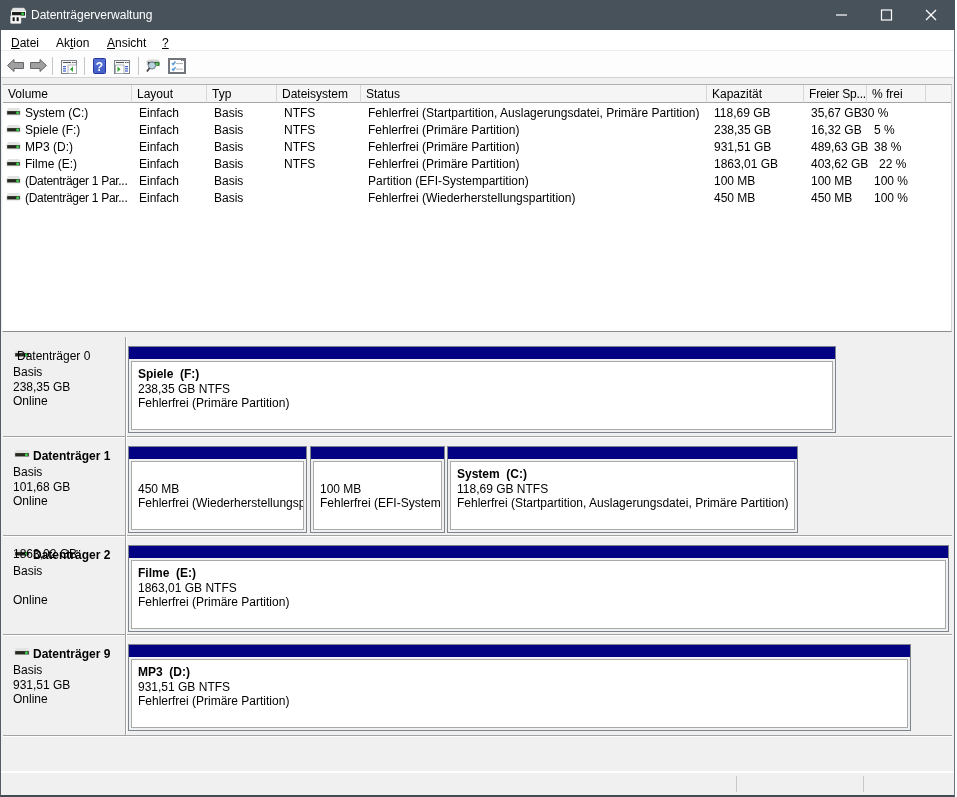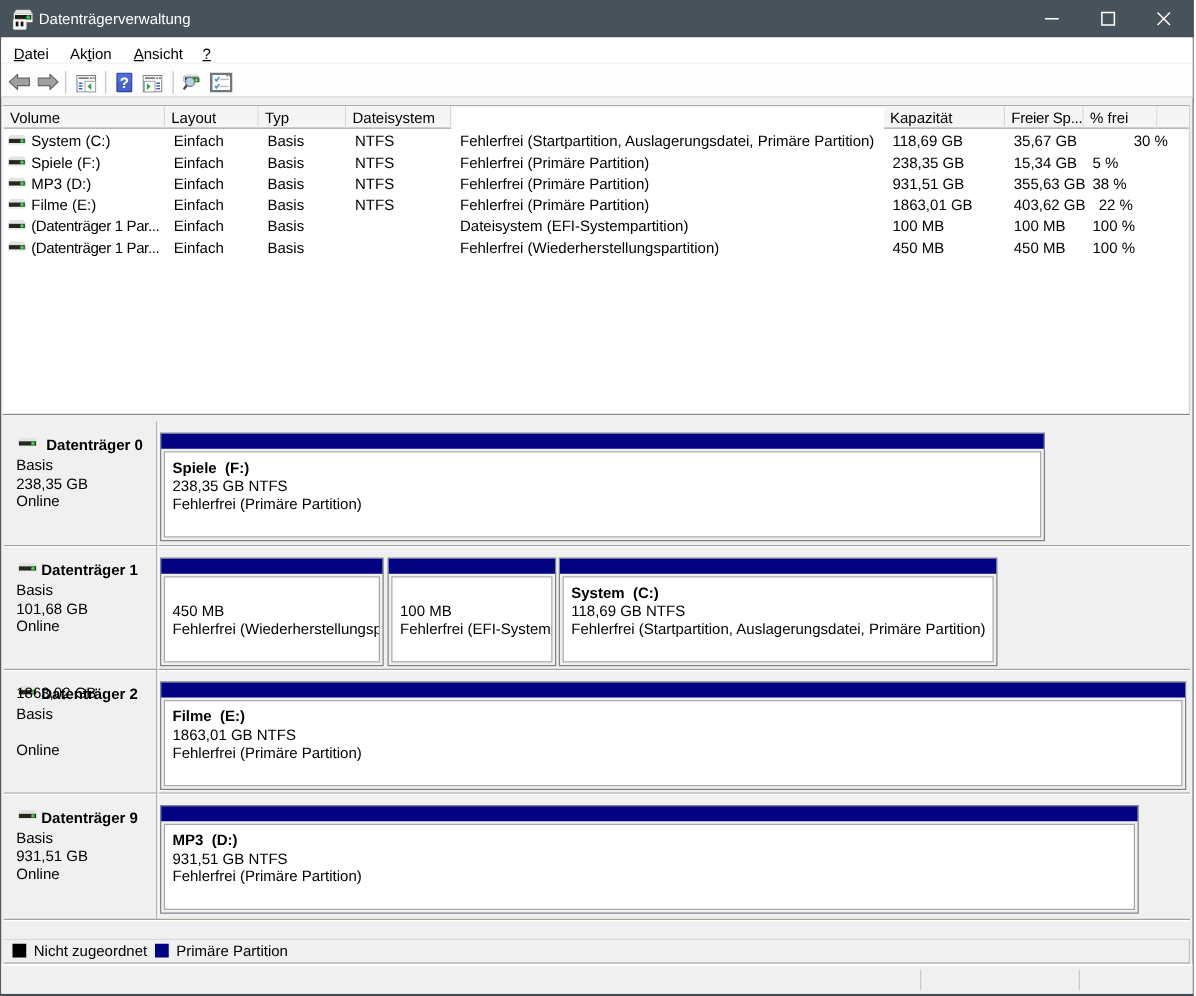--- a/index.html
+++ b/index.html
@@ -119,20 +119,21 @@
       <path d="M4 10.8 L5.2 12.2 L7.5 9.2" fill="none" stroke="#5e9bd4" stroke-width="1.6"></path>
       <rect x="8" y="5" width="7" height="1.1" fill="#b9b9b9"></rect>
       <rect x="8" y="10.6" width="7" height="1.1" fill="#b9b9b9"></rect>
     </svg>
   </div>
   <div class="abs" id="listpane">
     <div class="hcell" style="left:0;width:129px">Volume</div>
     <div class="hcell" style="left:129px;width:75px">Layout</div>
     <div class="hcell" style="left:204px;width:70px">Typ</div>
     <div class="hcell" style="left:274px;width:84px">Dateisystem</div>
+    <div class="hcell" style="left:358px;width:346px">Status</div>
     <div class="hcell" style="left:704px;width:97px">Kapazität</div>
     <div class="hcell" style="left:801px;width:63px;letter-spacing:-0.2px">Freier Sp...</div>
     <div class="hcell" style="left:864px;width:59px">% frei</div>
     <div class="hcell" style="left:923px;width:25px;border-right:none"></div>
   </div>
   <div class="abs" id="rows">
   <div class="row" style="top:104px;left:2px">
   <svg class="abs" style="left:3px;top:4px" width="15" height="9" viewBox="0 0 15 9">
           <polygon points="2,0 13,0 14.5,2.5 0.5,2.5" fill="#e3e3e3"></polygon>
           <rect x="0.5" y="2.5" width="14" height="4.5" fill="#d6d6d6"></rect>
@@ -140,54 +141,54 @@
           <circle cx="11.6" cy="4.7" r="1.5" fill="#3ecb45"></circle>
           <rect x="0.5" y="7" width="14" height="1.2" fill="#efefef"></rect>
         </svg>
   <div class="rc" style="left:22px;max-width:108px;overflow:hidden">System (C:)</div>
   <div class="rc" style="left:136px">Einfach</div>
   <div class="rc" style="left:211px">Basis</div>
   <div class="rc" style="left:281px">NTFS</div>
   <div class="rc" style="left:365px;max-width:338px;overflow:hidden">Fehlerfrei (Startpartition, Auslagerungsdatei, Primäre Partition)</div>
   <div class="rc" style="left:711px">118,69 GB</div>
   <div class="rc" style="left:808px">35,67 GB</div>
-  <div class="rc" style="left:904px">30 %</div>
+  <div class="rc" style="left:858px">30 %</div>
   </div>
   <div class="row" style="top:121px;left:2px">
   <svg class="abs" style="left:3px;top:4px" width="15" height="9" viewBox="0 0 15 9">
           <polygon points="2,0 13,0 14.5,2.5 0.5,2.5" fill="#e3e3e3"></polygon>
           <rect x="0.5" y="2.5" width="14" height="4.5" fill="#d6d6d6"></rect>
           <rect x="1.2" y="3.1" width="12.6" height="3.3" fill="#24281f"></rect>
           <circle cx="11.6" cy="4.7" r="1.5" fill="#3ecb45"></circle>
           <rect x="0.5" y="7" width="14" height="1.2" fill="#efefef"></rect>
         </svg>
   <div class="rc" style="left:22px;max-width:108px;overflow:hidden">Spiele (F:)</div>
   <div class="rc" style="left:136px">Einfach</div>
   <div class="rc" style="left:211px">Basis</div>
   <div class="rc" style="left:281px">NTFS</div>
   <div class="rc" style="left:365px;max-width:338px;overflow:hidden">Fehlerfrei (Primäre Partition)</div>
   <div class="rc" style="left:711px">238,35 GB</div>
-  <div class="rc" style="left:808px">15,34 GB</div>
+  <div class="rc" style="left:808px">16,32 GB</div>
   <div class="rc" style="left:871px">5 %</div>
   </div>
   <div class="row" style="top:138px;left:2px">
   <svg class="abs" style="left:3px;top:4px" width="15" height="9" viewBox="0 0 15 9">
           <polygon points="2,0 13,0 14.5,2.5 0.5,2.5" fill="#e3e3e3"></polygon>
           <rect x="0.5" y="2.5" width="14" height="4.5" fill="#d6d6d6"></rect>
           <rect x="1.2" y="3.1" width="12.6" height="3.3" fill="#24281f"></rect>
           <circle cx="11.6" cy="4.7" r="1.5" fill="#3ecb45"></circle>
           <rect x="0.5" y="7" width="14" height="1.2" fill="#efefef"></rect>
         </svg>
   <div class="rc" style="left:22px;max-width:108px;overflow:hidden">MP3 (D:)</div>
   <div class="rc" style="left:136px">Einfach</div>
   <div class="rc" style="left:211px">Basis</div>
   <div class="rc" style="left:281px">NTFS</div>
   <div class="rc" style="left:365px;max-width:338px;overflow:hidden">Fehlerfrei (Primäre Partition)</div>
   <div class="rc" style="left:711px">931,51 GB</div>
-  <div class="rc" style="left:808px">355,63 GB</div>
+  <div class="rc" style="left:808px">489,63 GB</div>
   <div class="rc" style="left:871px">38 %</div>
   </div>
   <div class="row" style="top:155px;left:2px">
   <svg class="abs" style="left:3px;top:4px" width="15" height="9" viewBox="0 0 15 9">
           <polygon points="2,0 13,0 14.5,2.5 0.5,2.5" fill="#e3e3e3"></polygon>
           <rect x="0.5" y="2.5" width="14" height="4.5" fill="#d6d6d6"></rect>
           <rect x="1.2" y="3.1" width="12.6" height="3.3" fill="#24281f"></rect>
           <circle cx="11.6" cy="4.7" r="1.5" fill="#3ecb45"></circle>
           <rect x="0.5" y="7" width="14" height="1.2" fill="#efefef"></rect>
         </svg>
@@ -205,21 +206,21 @@
           <polygon points="2,0 13,0 14.5,2.5 0.5,2.5" fill="#e3e3e3"></polygon>
           <rect x="0.5" y="2.5" width="14" height="4.5" fill="#d6d6d6"></rect>
           <rect x="1.2" y="3.1" width="12.6" height="3.3" fill="#24281f"></rect>
           <circle cx="11.6" cy="4.7" r="1.5" fill="#3ecb45"></circle>
           <rect x="0.5" y="7" width="14" height="1.2" fill="#efefef"></rect>
         </svg>
   <div class="rc" style="left:22px;max-width:108px;overflow:hidden;letter-spacing:-0.3px">(Datenträger 1 Par...</div>
   <div class="rc" style="left:136px">Einfach</div>
   <div class="rc" style="left:211px">Basis</div>
   <div class="rc" style="left:281px"></div>
-  <div class="rc" style="left:365px;max-width:338px;overflow:hidden">Dateisystem (EFI-Systempartition)</div>
+  <div class="rc" style="left:365px;max-width:338px;overflow:hidden">Partition (EFI-Systempartition)</div>
   <div class="rc" style="left:711px">100 MB</div>
   <div class="rc" style="left:808px">100 MB</div>
   <div class="rc" style="left:871px">100 %</div>
   </div>
   <div class="row" style="top:189px;left:2px">
   <svg class="abs" style="left:3px;top:4px" width="15" height="9" viewBox="0 0 15 9">
           <polygon points="2,0 13,0 14.5,2.5 0.5,2.5" fill="#e3e3e3"></polygon>
           <rect x="0.5" y="2.5" width="14" height="4.5" fill="#d6d6d6"></rect>
           <rect x="1.2" y="3.1" width="12.6" height="3.3" fill="#24281f"></rect>
           <circle cx="11.6" cy="4.7" r="1.5" fill="#3ecb45"></circle>
@@ -236,21 +237,21 @@
   </div>
   </div>
   <div class="abs" id="disks">
   <svg class="abs" style="left:13px;top:350px" width="16" height="9" viewBox="0 0 16 9">
         <polygon points="2,0 14,0 15.5,2.5 0.5,2.5" fill="#e3e3e3"></polygon>
         <rect x="0.5" y="2.5" width="15" height="4.5" fill="#d6d6d6"></rect>
         <rect x="1.2" y="3.1" width="13.6" height="3.3" fill="#24281f"></rect>
         <circle cx="12.4" cy="4.7" r="1.5" fill="#3ecb45"></circle>
         <rect x="0.5" y="7" width="15" height="1.2" fill="#efefef"></rect>
       </svg>
-  <div class="dl" style="left:36px;top:349px;font-weight:bold">Datenträger 0</div>
+  <div class="dl" style="left:16px;top:349px;font-weight:normal">Datenträger 0</div>
   <div class="dl" style="left:12px;top:365px">Basis</div>
   <div class="dl" style="left:12px;top:380px">238,35 GB</div>
   <div class="dl" style="left:12px;top:394px">Online</div>
   <div class="part" style="left:127px;top:346px;width:708px;height:87px">
   <div class="pband"></div>
   <div class="pbody">
   <div class="ptxt"><b>Spiele&nbsp; (F:)</b><br>238,35 GB NTFS<br>Fehlerfrei (Primäre Partition)</div>
   </div>
       </div>
   <div class="dsep" style="top:436px">
@@ -328,24 +329,18 @@
   <div class="ptxt"><b>MP3&nbsp; (D:)</b><br>931,51 GB NTFS<br>Fehlerfrei (Primäre Partition)</div>
   </div>
       </div>
   <div class="abs" style="left:124px;top:337px;width:1px;height:398px;background:#a3a3a3"></div>
   <div class="abs" style="left:125px;top:337px;width:1px;height:398px;background:#fff"></div>
   <div class="dsep" style="top:735px">
         <div class="d1"></div>
         <div class="d2"></div>
       </div>
   </div>
-  <div class="abs" id="legend">
-    <div class="abs" style="left:7px;top:3px;width:11px;height:11px;background:#000"></div>
-    <div class="abs" style="left:24px;top:2px">Nicht zugeordnet</div>
-    <div class="abs" style="left:121px;top:3px;width:11px;height:11px;background:#020282"></div>
-    <div class="abs" style="left:138px;top:2px">Primäre Partition</div>
-  </div>
   <div class="abs" id="whiteline"></div>
   <div class="abs" id="statusbar">
     <div class="ssep" style="left:735px"></div>
     <div class="ssep" style="left:862px"></div>
   </div>
 </div>
 
 </body></html>

